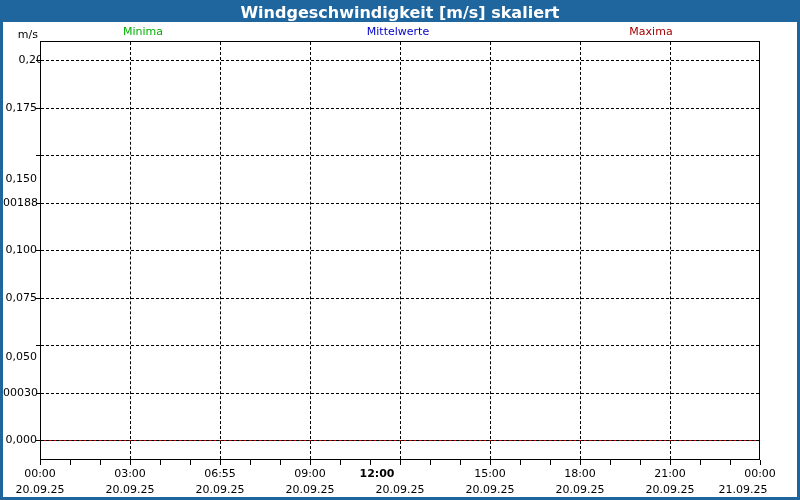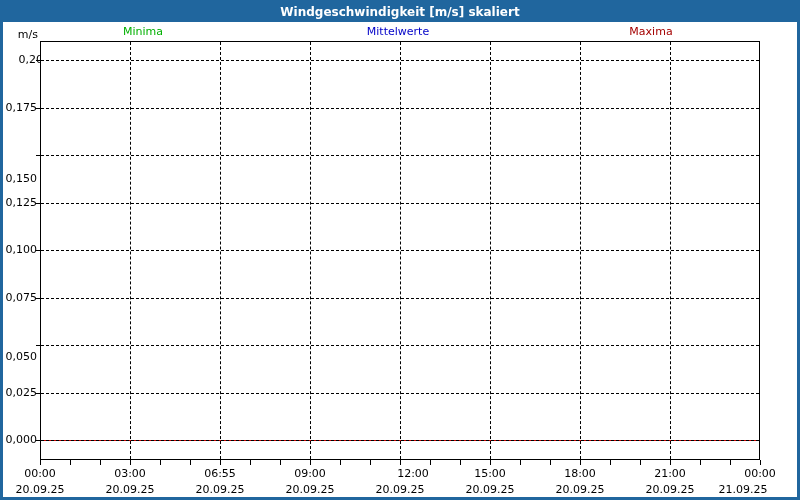--- a/index.html
+++ b/index.html
@@ -5,21 +5,21 @@
   html,body{margin:0;padding:0;background:#fff;}
   .frame{
     position:relative;width:800px;height:500px;box-sizing:border-box;
     border:3px solid #20669e;background:#ffffff;
     font-family:"DejaVu Sans","Liberation Sans",sans-serif;
     overflow:hidden;
   }
   .titlebar{
     position:absolute;left:0;top:0;right:0;height:19px;
     background:#20669e;color:#ffffff;text-align:center;
-    font-size:12px;font-weight:bold;line-height:19px;
+    font-size:16px;font-weight:bold;line-height:19px;
   }
   .legend-label{
     position:absolute;top:22px;font-size:11px;line-height:13px;
     transform:translateX(-50%);white-space:nowrap;font-weight:normal;
   }
   .ylab{
     position:absolute;left:0;width:34px;text-align:right;
     font-size:11px;line-height:12px;color:#000;white-space:nowrap;
   }
   .yunit{
@@ -56,25 +56,25 @@
 
   <span class="legend-label" style="left:140px;color:#00b000;">Minima</span>
   <span class="legend-label" style="left:395px;color:#0000c8;">Mittelwerte</span>
   <span class="legend-label" style="left:648px;color:#a40000;">Maxima</span>
 
   <span class="yunit">m/s</span>
 
   <div class="ylab" style="top:51px;margin-left:13px;">0,200</div>
   <div class="ylab" style="top:99px;">0,175</div>
   <div class="ylab" style="top:146px;margin-top:24px;">0,150</div>
-  <div class="ylab" style="top:194px;">0,125</div>
+  <div class="ylab" style="top:194px;">00188</div>
   <div class="ylab" style="top:241px;">0,100</div>
   <div class="ylab" style="top:289px;">0,075</div>
   <div class="ylab" style="top:348px;">0,050</div>
-  <div class="ylab" style="top:384px;">0,025</div>
+  <div class="ylab" style="top:384px;">00030</div>
   <div class="ylab" style="top:431px;">0,000</div>
 
   <div class="yticks" id="yticks">
       <div class="ytick" style="top: 19px;"></div>
       <div class="ytick" style="top: 67px;"></div>
       <div class="ytick" style="top: 114px;"></div>
       <div class="ytick" style="top: 162px;"></div>
       <div class="ytick" style="top: 209px;"></div>
       <div class="ytick" style="top: 257px;"></div>
       <div class="ytick" style="top: 304px;"></div>
@@ -129,21 +129,21 @@
       <div class="xtick" style="left: 630px;"></div>
       <div class="xtick" style="left: 660px;"></div>
       <div class="xtick" style="left: 690px;"></div>
       <div class="xtick" style="left: 720px;"></div>
     </div>
 
   <span class="xtime" style="left:37px;">00:00</span>
   <span class="xtime" style="left:127px;">03:00</span>
   <span class="xtime" style="left:217px;">06:55</span>
   <span class="xtime" style="left:307px;">09:00</span>
-  <span class="xtime" style="left:410px;">12:00</span>
+  <span class="xtime" style="left:374px;font-weight:bold;">12:00</span>
   <span class="xtime" style="left:487px;">15:00</span>
   <span class="xtime" style="left:577px;">18:00</span>
   <span class="xtime" style="left:667px;">21:00</span>
   <span class="xtime" style="left:757px;">00:00</span>
 
   <span class="xdate" style="left:37px;">20.09.25</span>
   <span class="xdate" style="left:127px;">20.09.25</span>
   <span class="xdate" style="left:217px;">20.09.25</span>
   <span class="xdate" style="left:307px;">20.09.25</span>
   <span class="xdate" style="left:397px;">20.09.25</span>

